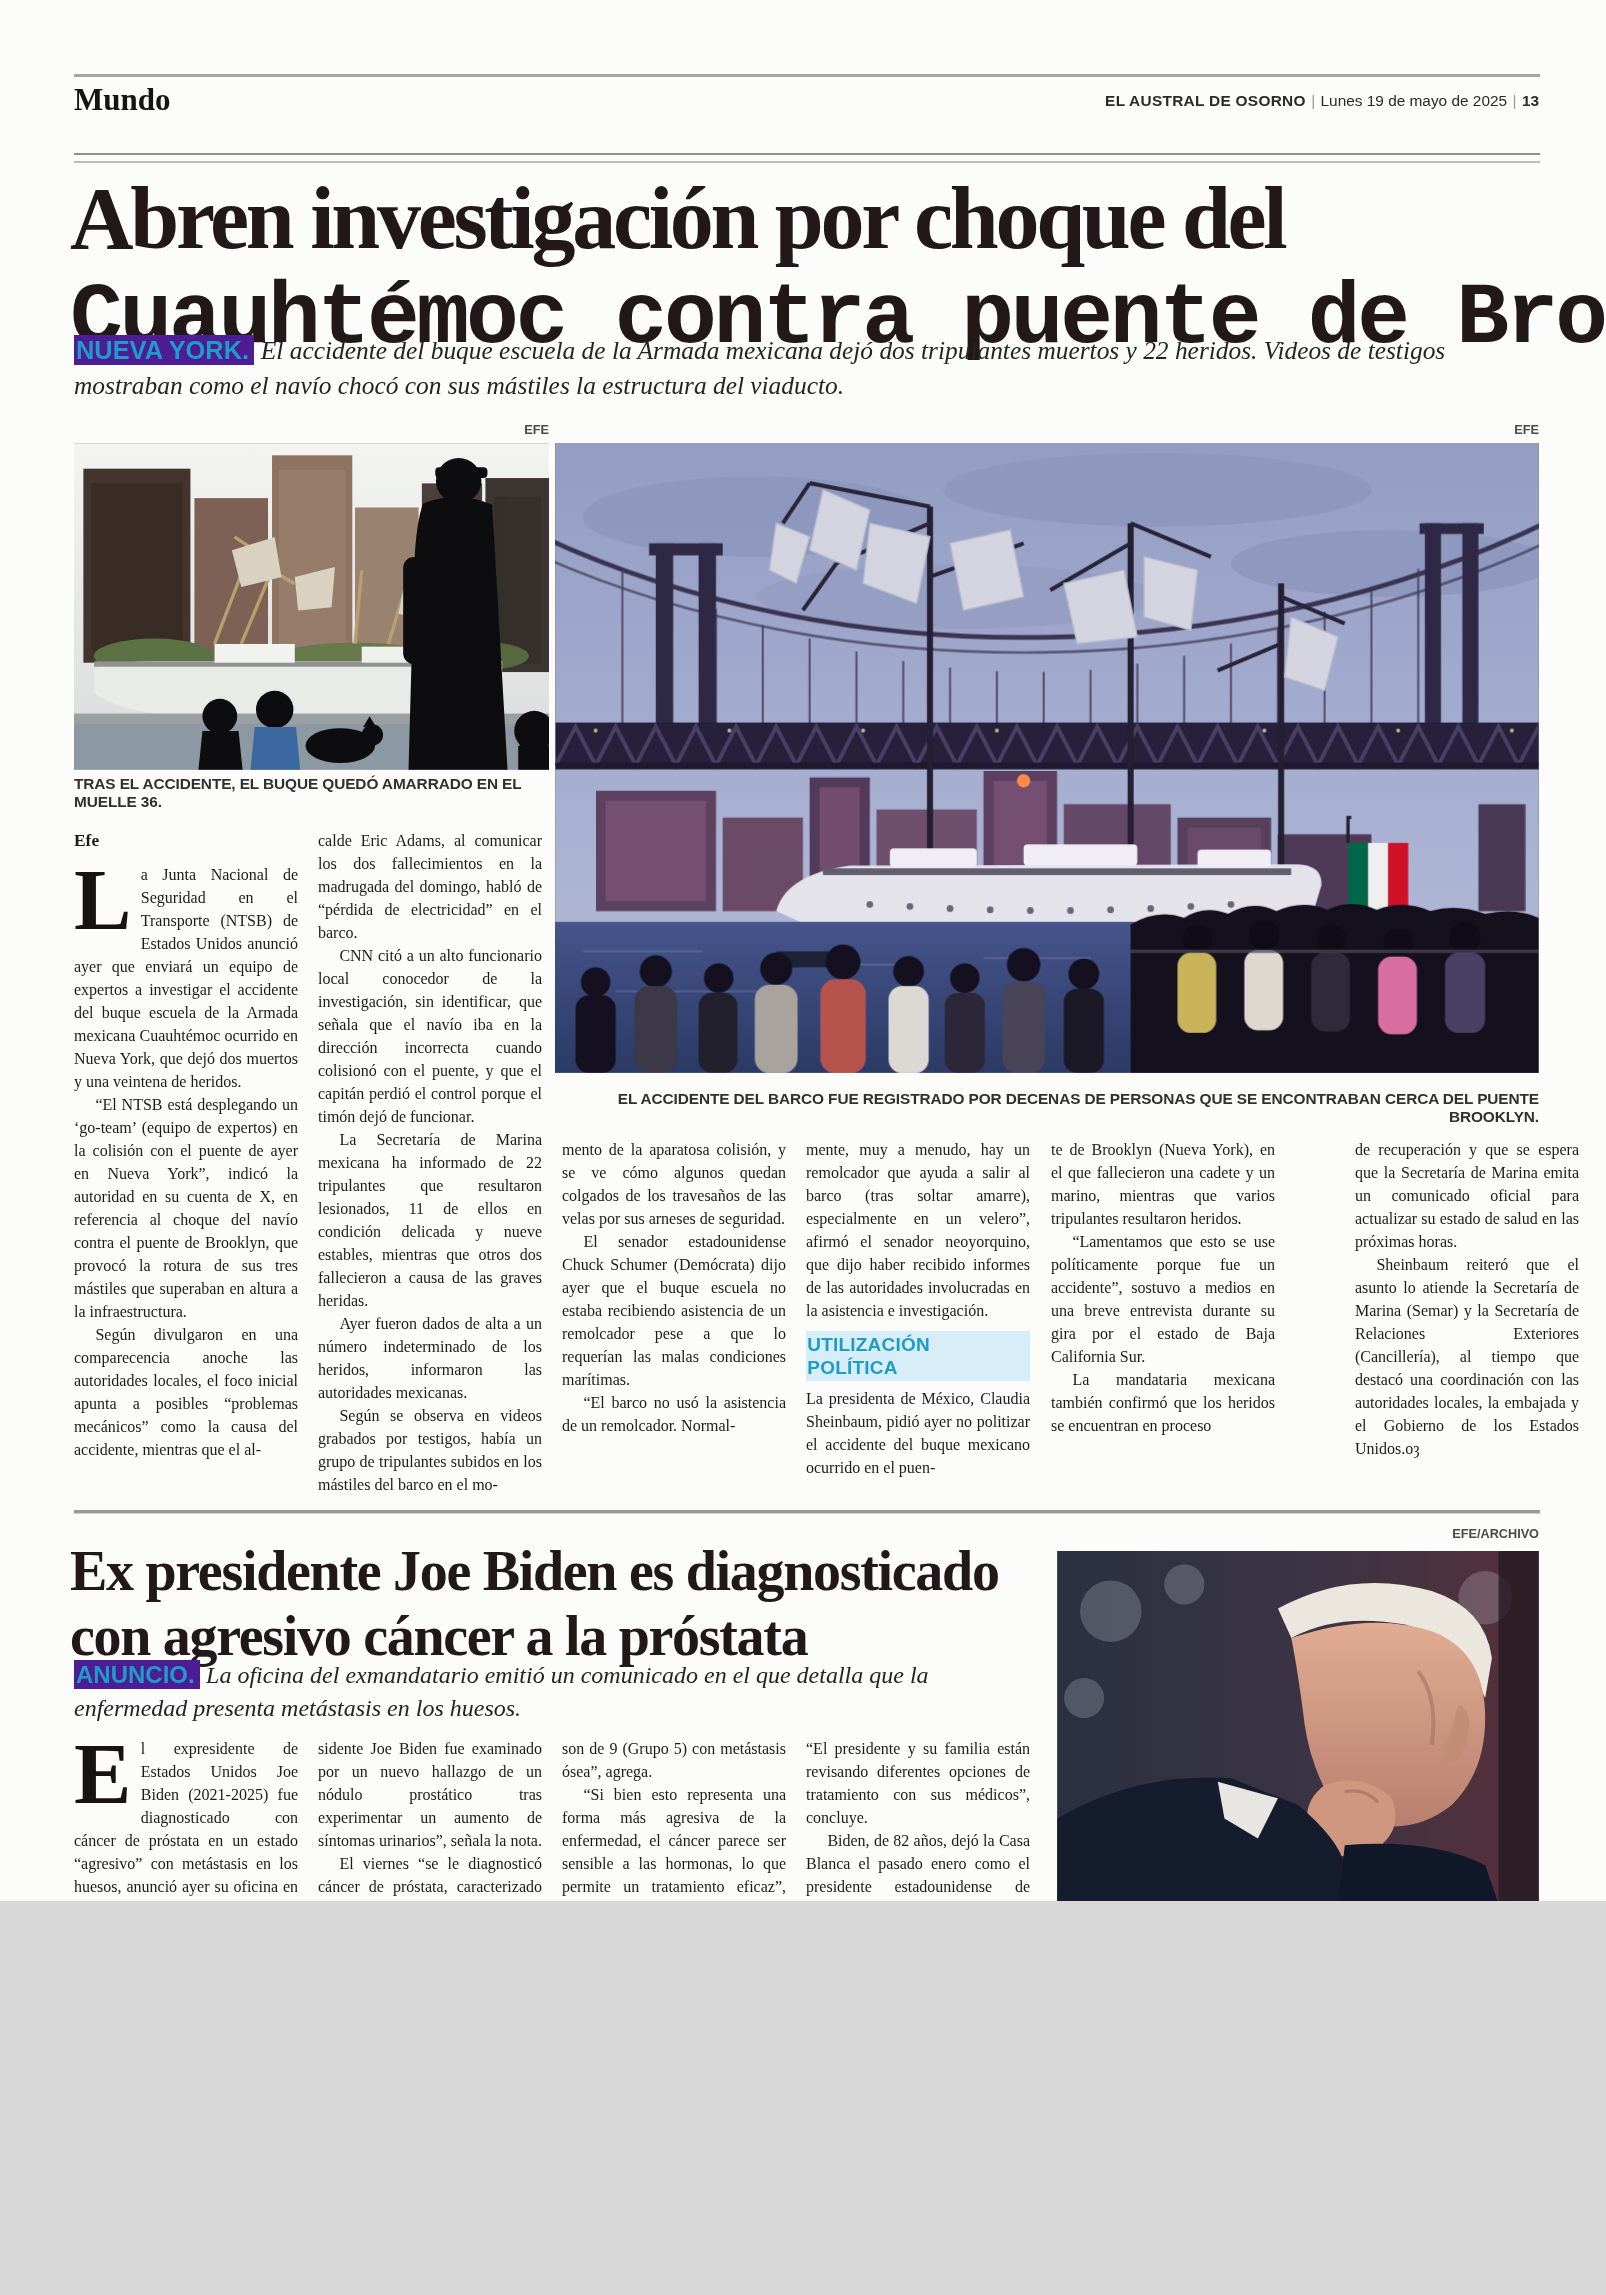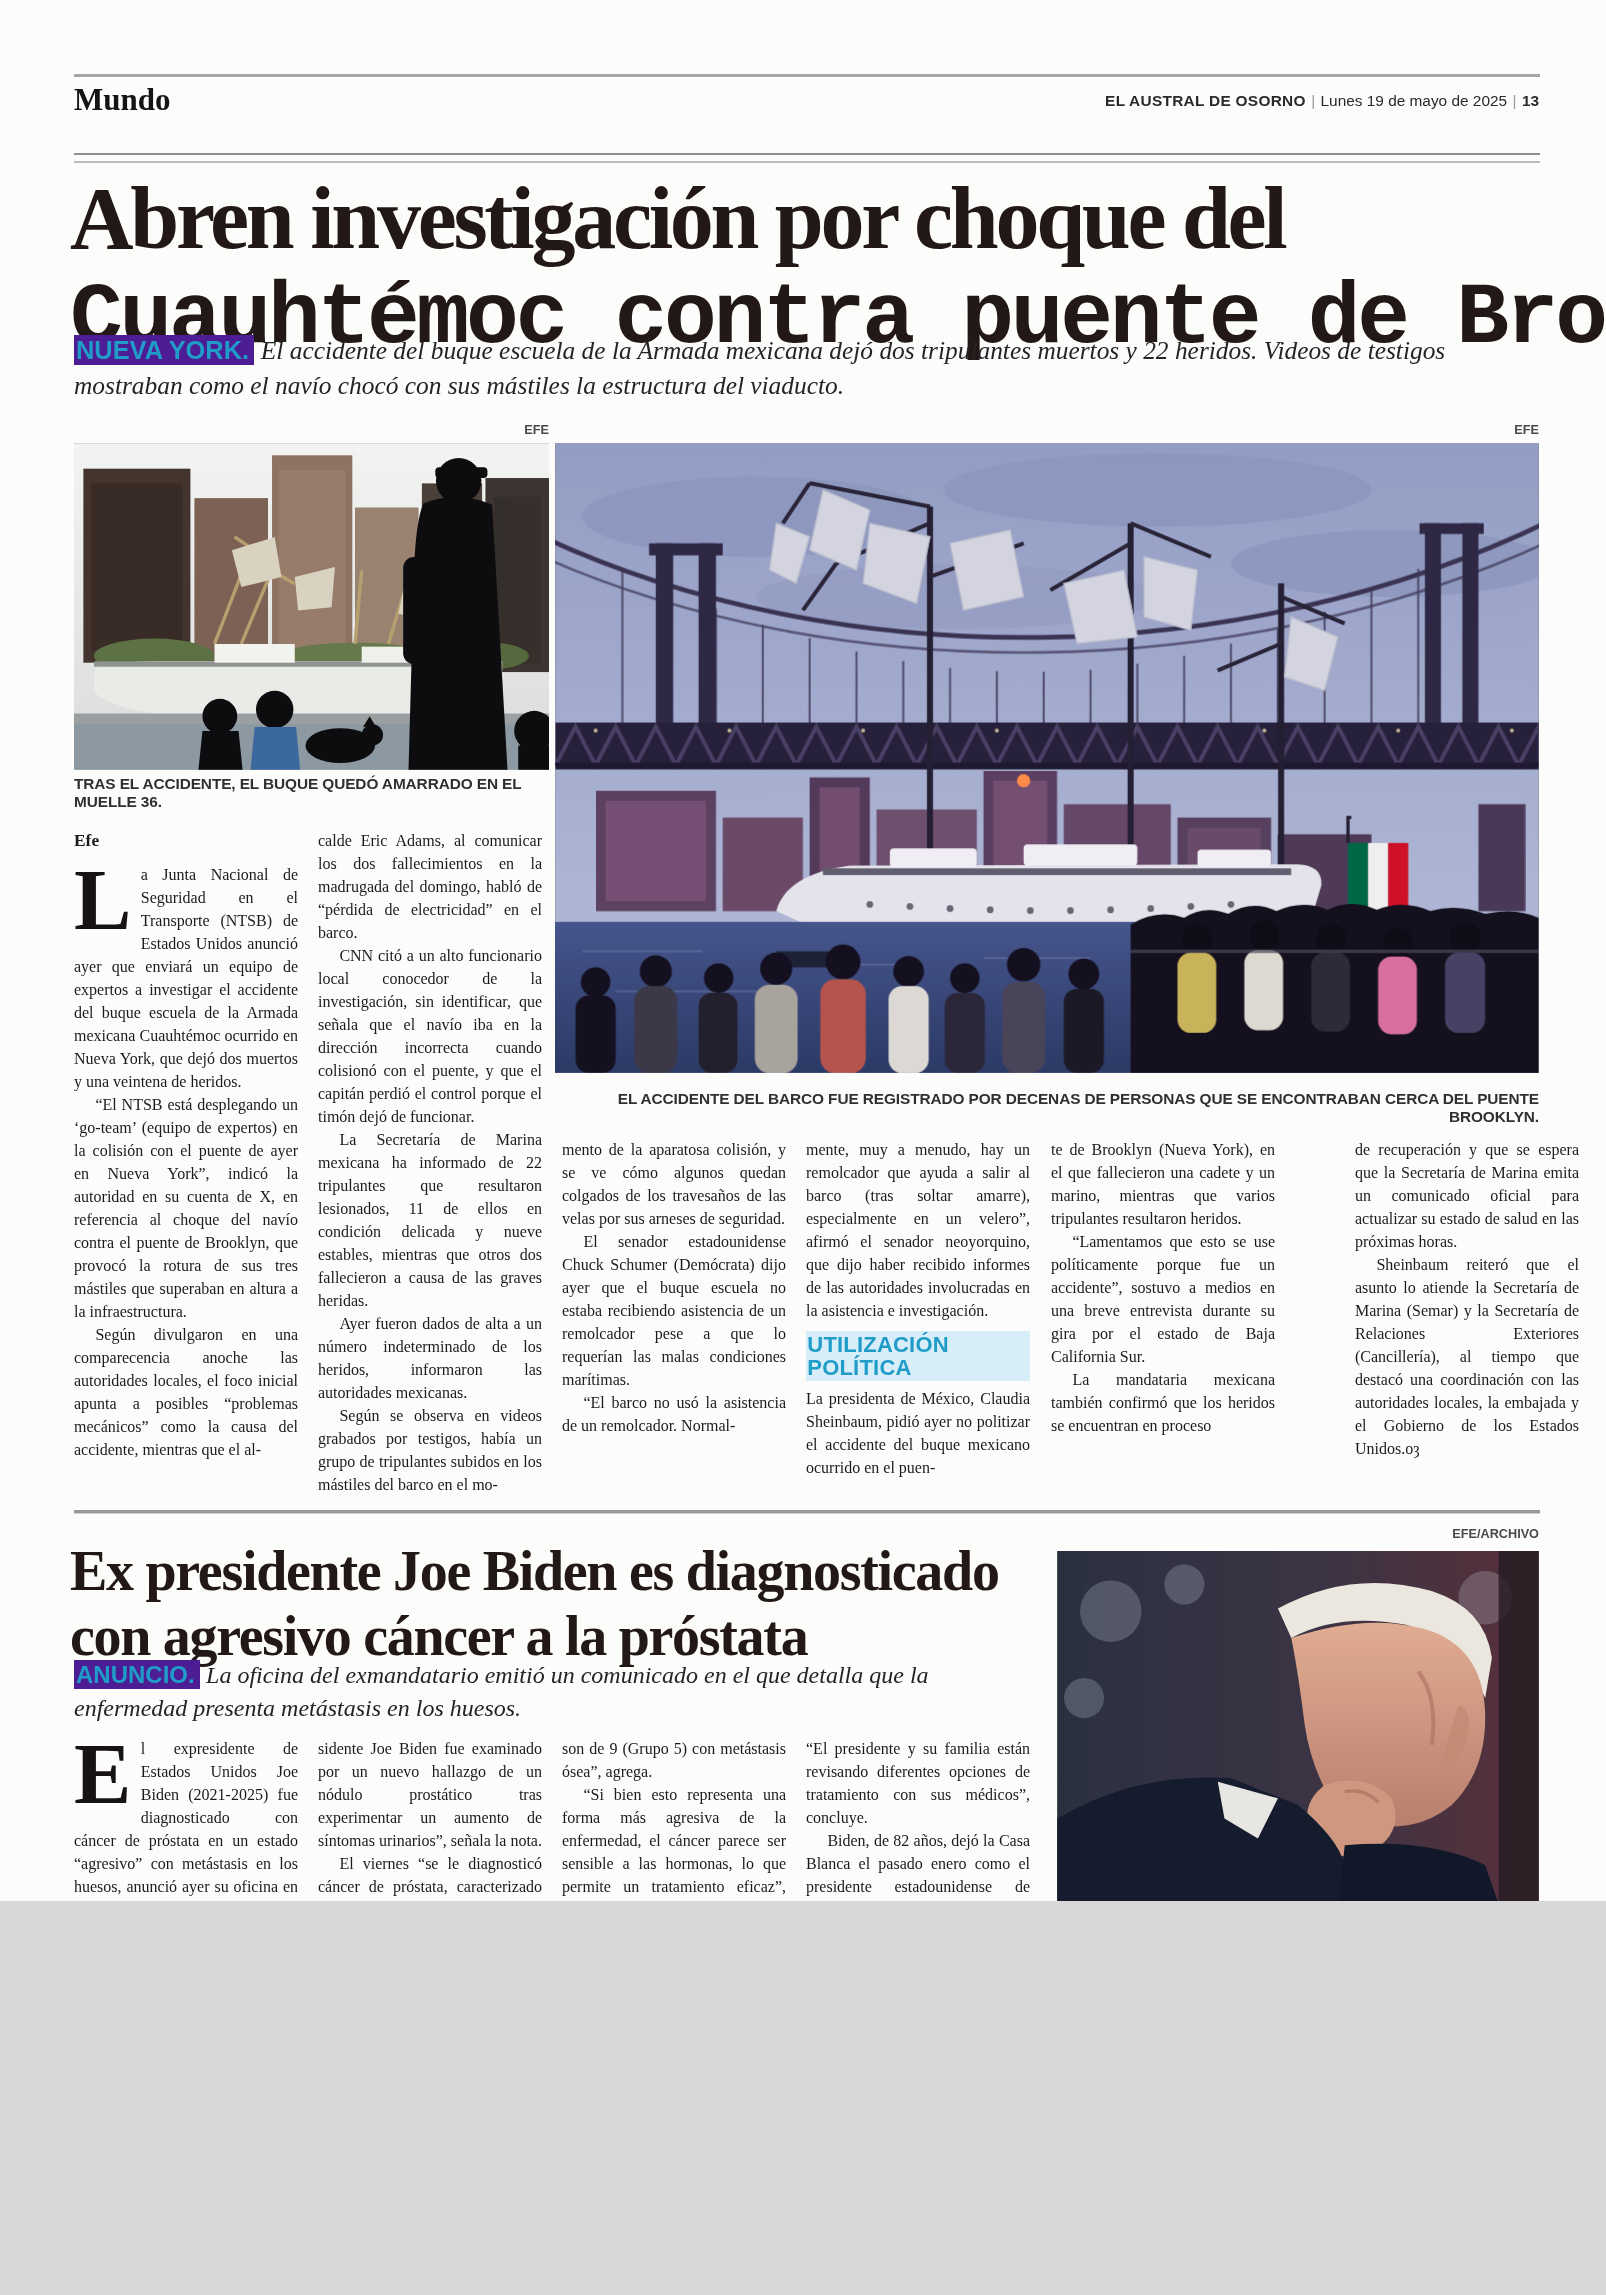--- a/index.html
+++ b/index.html
@@ -32,21 +32,21 @@
   .photo{position:absolute;overflow:hidden;background:#888;}
   .credit{position:absolute;font-family:"Liberation Sans",sans-serif;font-weight:700;font-size:12.7px;color:#4a4a4a;text-align:right;}
   .caption{position:absolute;font-family:"Liberation Sans",sans-serif;font-weight:700;font-size:15.4px;color:#303030;letter-spacing:-0.1px;}
 
   
   .col{position:absolute;width:224px;font-size:16px;line-height:23px;text-align:justify;overflow:hidden;color:#1b1b1d;}
   .col p{margin:0;}
   .col p.ind{text-indent:21.4px;}
   .col p.byline{font-weight:700;font-size:17.4px;margin-bottom:10.7px;text-align:left;}
   .dropcap{float:left;font-size:86px;line-height:67px;font-weight:700;color:#171313;margin:4px 9.4px 0 0;}
-  .subhead{font-family:"Liberation Sans",sans-serif;font-weight:700;font-size:22px;letter-spacing:0.2px;
+  .subhead{font-family:"Liberation Sans",sans-serif;font-weight:700;font-size:19px;letter-spacing:0.2px;
            color:#1f9cc7;background:#d7eef8;display:inline-block;padding:2px 5.4px 2px 1.3px;margin:9.4px 0 5.4px 0;}
   .sub-wrap{text-align:left;}
 
   .rule-mid{left:74px;top:1510px;width:1466px;height:2.7px;background:#989898;border-bottom:1.3px solid #cfcfcf;}
   svg{display:block;}
 </style>
 </head>
 <body>
 
 <div class="page">

